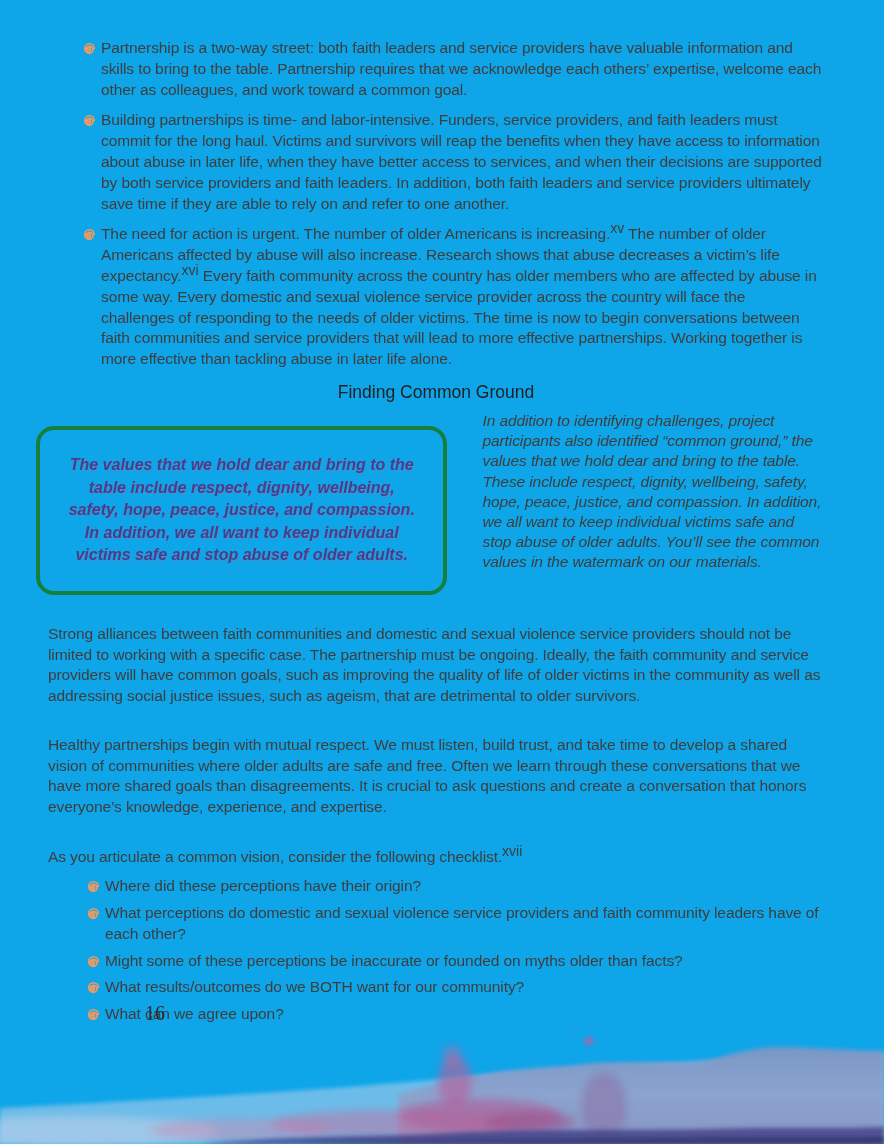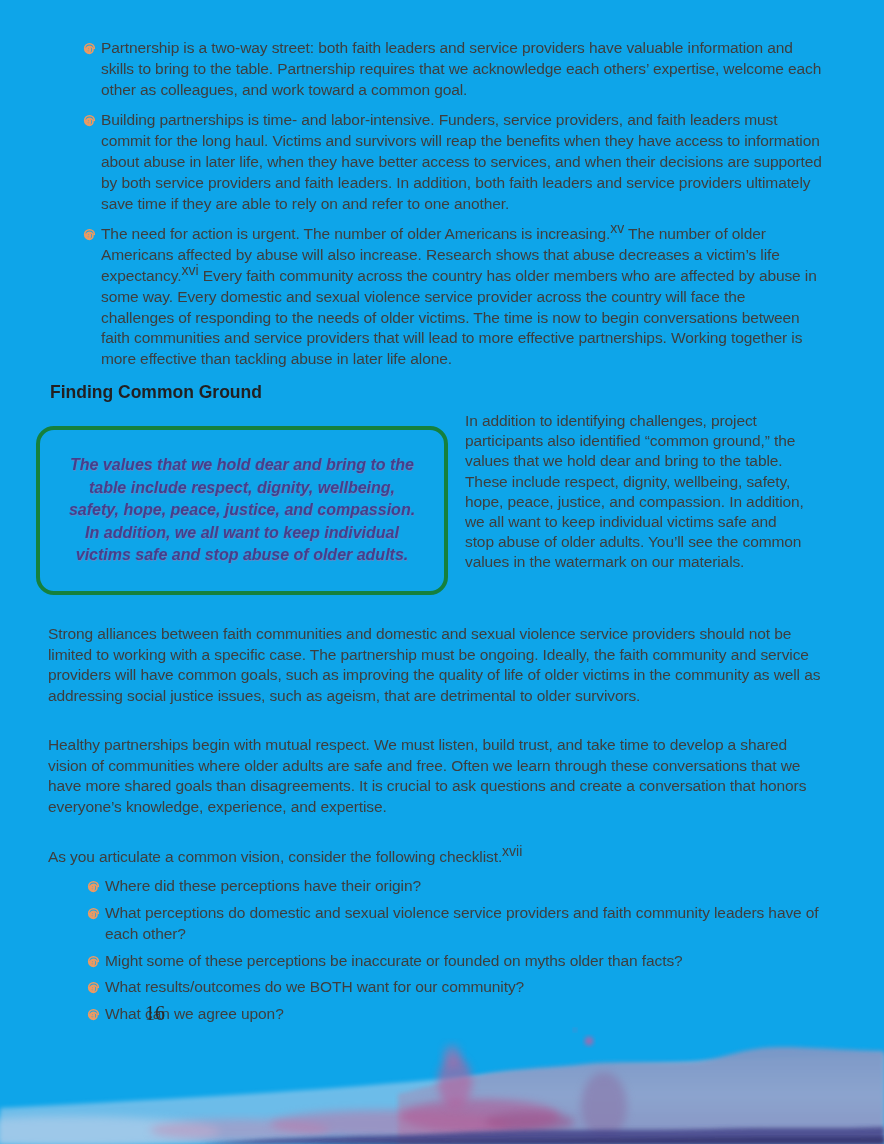--- a/index.html
+++ b/index.html
@@ -21,21 +21,21 @@
   .bullet-item{display:flex;align-items:flex-start;margin-bottom:10px;}
   .bullet-icon{flex:0 0 16px;width:16px;height:16px;margin:3px 3px 0 0;}
   .bullet-icon svg{display:block;width:15px;height:15px;}
   .bullet-text{
     font-size:15.5px;line-height:20.8px;letter-spacing:-0.1px;
     color:#3e3e3e;
   }
   sup{font-size:14px;line-height:0;vertical-align:super;letter-spacing:0;}
   .section-heading{
     margin:12px 0 0 2px;
-    font-size:17.5px;font-weight:bold;color:#231f20;
+    font-size:17.5px;font-weight:normal;color:#231f20;text-align:center;
   }
   .columns{display:flex;margin-top:8px;}
   .callout{
     box-sizing:border-box;
     width:412px;
     margin-left:-12px;
     margin-top:15px;
     border:4px solid #15803d;
     border-radius:18px;
     padding:24px 26px;
@@ -43,22 +43,22 @@
   }
   .callout p{
     text-align:center;
     font-size:16px;line-height:22.6px;
     font-weight:bold;font-style:italic;
     color:#453f8b;
     text-shadow:0.5px 0.5px 0 rgba(216,92,150,0.4);
   }
   .right-col{
     width:340px;
-    margin-left:17px;
-    font-size:15.5px;line-height:20.2px;letter-spacing:-0.1px;
+    margin-left:35px;
+    font-size:15.5px;line-height:20.2px;letter-spacing:-0.1px;font-style:italic;
   }
   .para{
     margin-top:29px;
     font-size:15.5px;line-height:20.6px;letter-spacing:-0.1px;
   }
   .checklist{margin-top:9px;padding-left:38px;}
   .checklist .bullet-item{margin-bottom:6px;}
   .page-number{
     position:absolute;left:145px;top:1002px;z-index:3;
     font-family:"Liberation Serif","DejaVu Serif",serif;

